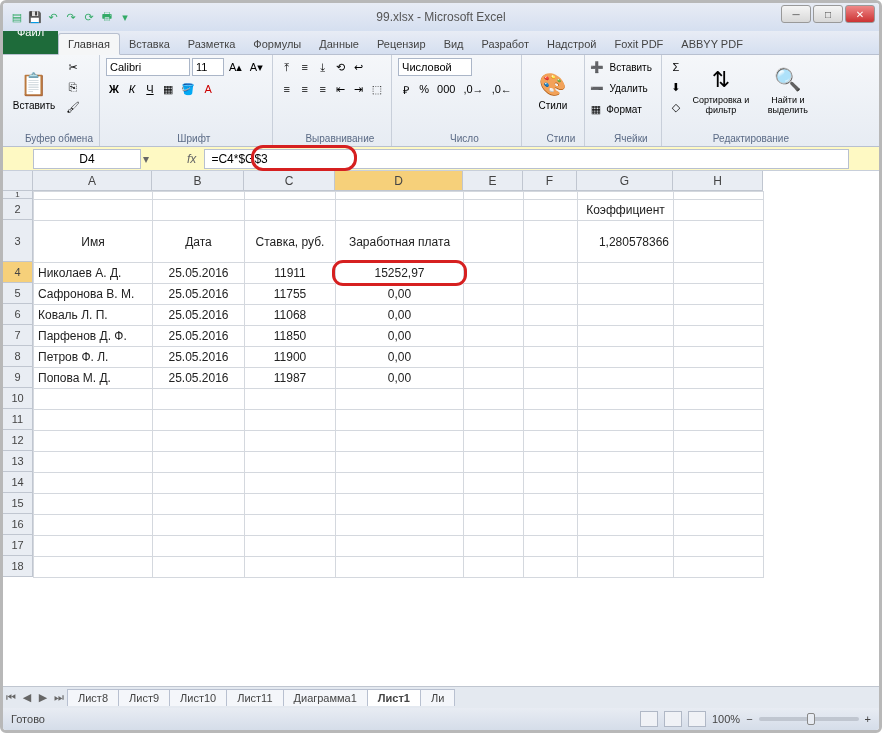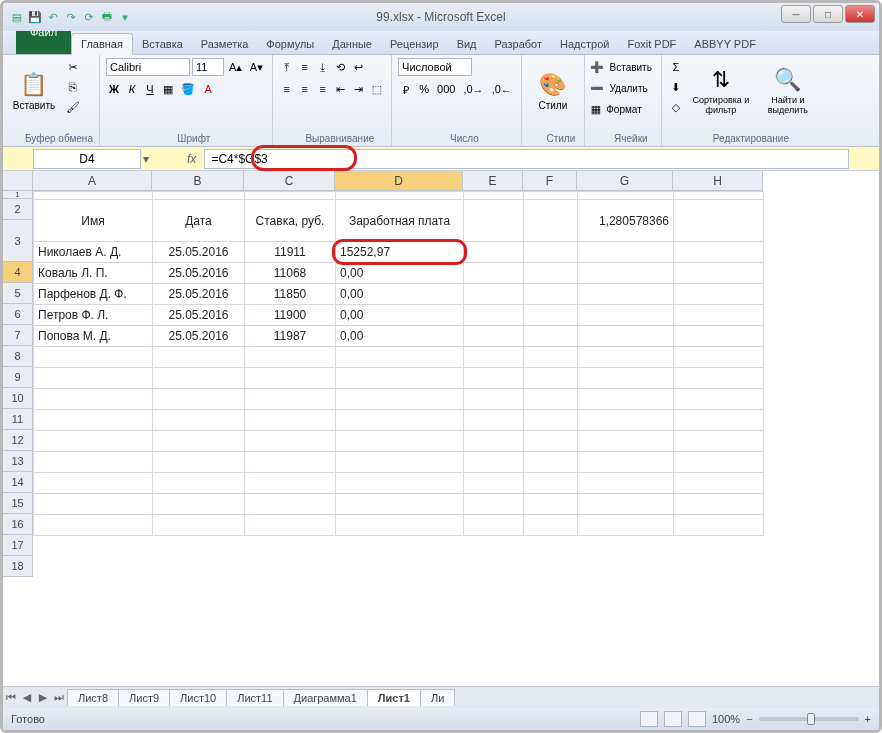--- a/index.html
+++ b/index.html
@@ -7,21 +7,21 @@
 
 .titlebar { height: 28px; background: linear-gradient(#e8ecf5,#d5dff0); display: flex; align-items: center; font-size: 12px; color: #444; position: relative; }
 .titlebar .left-icons { display: flex; align-items: center; gap: 2px; padding-left: 6px; }
 .tbicon { width: 16px; height: 16px; display: inline-flex; align-items: center; justify-content: center; font-size: 11px; color: #3a6; }
 .titlebar .title { position: absolute; left: 0; right: 0; text-align: center; pointer-events: none; color: #555; }
 .winbtns { position: absolute; right: 4px; top: 2px; display: flex; gap: 2px; }
 .winbtn { width: 30px; height: 18px; border: 1px solid #999; border-radius: 3px; display: flex; align-items: center; justify-content: center; background: linear-gradient(#f5f5f5,#d8d8d8); font-size: 10px; }
 .winbtn.close { background: linear-gradient(#e88,#c33); color: #fff; }
 
 .tabbar { height: 24px; background: linear-gradient(#e8ecf5,#d5dff0); display: flex; align-items: flex-end; font-size: 11px; padding-left: 0; border-bottom: 1px solid #b8c0d0; }
-.filetab { background: #217346; background: #1e6b3a; color: #fff; padding: 16px 14px; border-radius: 4px 4px 0 0; margin-left: 13px; }
+.filetab { background: #217346; background: #1e6b3a; color: #fff; padding: 16px 14px; border-radius: 4px 4px 0 0; margin-left: 0; }
 .rtab { padding: 4px 9px; color: #3b5; color: #444; cursor: pointer; }
 .rtab.active { background: #f5f6f7; border: 1px solid #b8c0d0; border-bottom: 1px solid #f5f6f7; border-radius: 3px 3px 0 0; margin-bottom: -1px; font-weight: 400; color: #333; }
 
 .ribbon { height: 92px; background: linear-gradient(#f5f7fa,#e7ecf3); border-bottom: 1px solid #b8c0d0; display: flex; font-size: 11px; }
 .rgroup { border-right: 1px solid #c8cfda; padding: 3px 6px 1px 6px; display: flex; flex-direction: column; justify-content: space-between; }
 .rgroup .glabel { text-align: center; font-size: 10px; color: #5a6a85; padding-bottom: 1px; margin-left: 16px; }
 .rgroup .body { display: flex; gap: 4px; align-items: flex-start; }
 .rcol { display: flex; flex-direction: column; gap: 2px; }
 .rrow { display: flex; gap: 2px; align-items: center; }
 .rbtn { min-width: 16px; height: 18px; display: inline-flex; align-items: center; justify-content: center; padding: 0 2px; border: 1px solid transparent; }
@@ -47,21 +47,21 @@
 
 .cells { position: absolute; left: 30px; top: 20px; }
 table.grid { border-collapse: collapse; }
 table.grid td { border: 1px solid #d4d8de; height: 21px; font-size: 12px; padding: 0 4px; background: #fff; color: #222; }
 table.grid tr.small td { height: 8px; }
 .colA{width:119px}.colB{width:92px}.colC{width:91px}.colD{width:128px}.colE{width:60px}.colF{width:54px}.colG{width:96px}.colH{width:90px}
 td.hdr { background: #5a4a74; color: #fff; text-align: center; border: 1px solid #333; }
 td.name { background: #a3d977; border: 1px solid #333; }
 td.dat { text-align: center; border: 1px solid #333; }
 td.num { text-align: center; border: 1px solid #333; }
-td.sal { text-align: left; border: 1px solid #333; padding-right: 10px; }
+td.sal { text-align: center; border: 1px solid #333; padding-right: 10px; }
 td.coefh { text-align: center; }
 td.coefv { background: #f9b233; text-align: right; padding-right: 6px; }
 td.selcell { position: relative; }
 .redring2 { position: absolute; left: -4px; top: -3px; right: -4px; bottom: -3px; border: 3px solid #d62020; border-radius: 11px; pointer-events: none; }
 
 .sheettabs { position: absolute; bottom: 22px; left: 0; right: 0; height: 22px; background: #e4e9f0; display: flex; align-items: center; font-size: 11px; border-top: 1px solid #c0c6d0; }
 .navtri { width: 16px; text-align: center; color: #666; }
 .stab { padding: 2px 10px; background: #f4f6fa; border: 1px solid #b8c0d0; border-bottom: none; margin-right: -1px; color: #444; }
 .stab.active { background: #fff; font-weight: 600; }
 
@@ -287,40 +287,60 @@
           <tr class="small">
             <td></td>
             <td></td>
             <td></td>
             <td></td>
             <td></td>
             <td></td>
             <td></td>
             <td></td>
           </tr>
+      <tr>
+            <td></td>
+            <td></td>
+            <td></td>
+            <td></td>
+            <td></td>
+            <td></td>
+            <td class="coefh">Коэффициент</td>
+            <td></td>
+          </tr>
       <tr style="height:42px">
         <td class="hdr">Имя</td>
         <td class="hdr">Дата</td>
         <td class="hdr">Ставка, руб.</td>
         <td class="hdr">Заработная плата</td>
         <td></td>
             <td></td>
         <td class="coefv">1,280578366</td>
             <td></td>
       </tr>
       <tr>
         <td class="name">Николаев А. Д.</td>
         <td class="dat">25.05.2016</td>
         <td class="num">11911</td>
         <td class="sal selcell"><span>15252,97</span><div class="redring2"></div></td>
         <td></td>
             <td></td>
             <td></td>
             <td></td>
       </tr>
+      <tr>
+            <td class="name">Сафронова В. М.</td>
+            <td class="dat">25.05.2016</td>
+            <td class="num">11755</td>
+            <td class="sal">0,00</td>
+            <td></td>
+            <td></td>
+            <td></td>
+            <td></td>
+          </tr>
       <tr>
             <td class="name">Коваль Л. П.</td>
             <td class="dat">25.05.2016</td>
             <td class="num">11068</td>
             <td class="sal">0,00</td>
             <td></td>
             <td></td>
             <td></td>
             <td></td>
           </tr>

